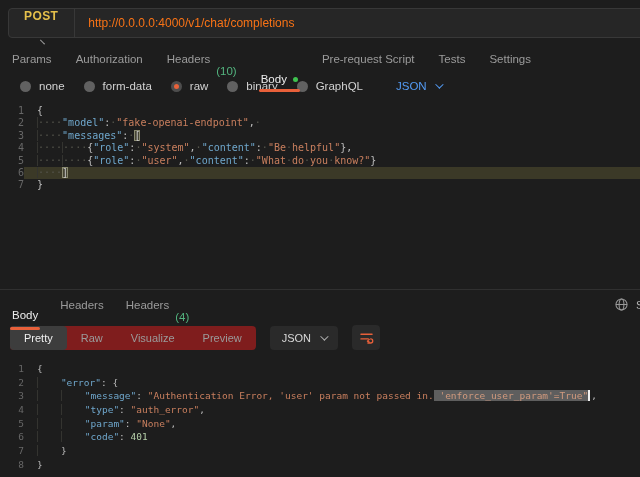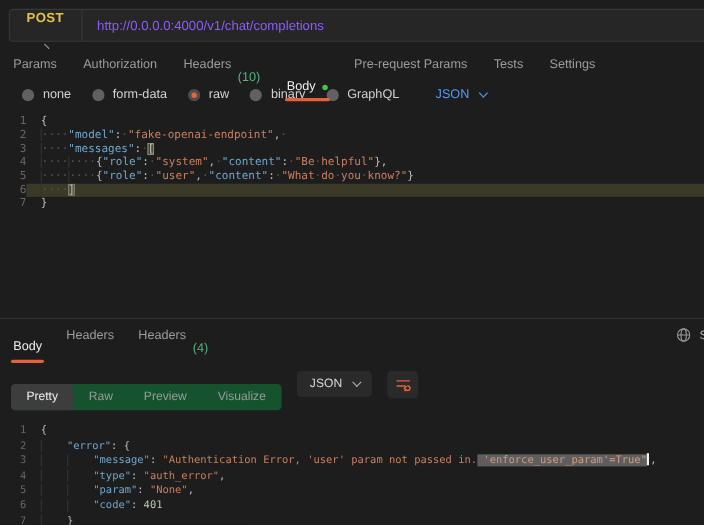--- a/index.html
+++ b/index.html
@@ -16,21 +16,21 @@
   .url-box {
     display:flex; align-items:center; height:30px;
     background:#262626; border:1px solid #383838; border-radius:4px;
     margin-right:-8px;
   }
   .method { display:flex; align-items:center; padding:0 16px 0 15px; gap:20px; cursor:pointer; height:100%;flex-direction:column; }
   .method-label { color:#e5c04b; font-weight:700; font-size:12px; letter-spacing:.4px; }
   .chev { width:6px; height:6px; border-right:1.5px solid #9a9a9a; border-bottom:1.5px solid #9a9a9a; transform:rotate(45deg) translateY(-2px); }
   .chev.blue { border-color:#539bf5; }
   .vdiv { width:1px; height:28px; background:#383838; }
-  .url-text { padding-left:13px; color:#8b5cf6; font-size:12px; white-space:nowrap; }
+  .url-text { padding-left:13px; color:#f97316; font-size:12px; white-space:nowrap; }
 
   
   .req-tabs { display:flex; align-items:flex-start; gap:24px; padding:0 12px; height:26px; font-size:11.5px; color:#9b9b9b; }
   .tab { position:relative; height:100%; display:flex; align-items:center; gap:6px; cursor:pointer; white-space:nowrap; }
   .tab .cnt { color:#53b47f;margin-top:24px; }
   .tab.active { color:#ececec;margin-top:20px; }
   .tab.active::after { content:""; position:absolute; left:-2px; right:-2px; bottom:0; height:3px; border-radius:2px; background:#e8603a; }
   .dot { width:5px; height:5px; border-radius:50%; background:#3fc24f; }
 
   
@@ -57,21 +57,21 @@
   .t-b { color:#cquiet; color:#c8c8c8; background:#454434; box-shadow:inset 0 0 0 1px #8a8a70; }
   .t-sel { color:#d19a7e; background:#5e5e5e; }
   .t-caret { display:inline-block; width:2px; height:11px; background:#f2f2f2; vertical-align:middle; margin:0 1px 2px 0; }
 
   
   .response { border-top:1px solid #303030; }
   .res-tabs { position:relative; display:flex; align-items:center; gap:22px; height:30px; padding:0 12px; font-size:11.5px; color:#9b9b9b; }
   .globe-wrap { position:absolute; right:12px; top:8px; cursor:pointer; }
   .clip-text { position:absolute; right:0; top:9px; width:4px; overflow:hidden; color:#b5b5b5; font-size:11px; }
   .view-bar { display:flex; align-items:center; gap:10px; padding:5px 10px 7px 10px; }
-  .seg { display:flex; background:#14532d; border-radius:4px;margin-top:24px; }
+  .seg { display:flex; background:#7f1d1d; border-radius:4px; }
   .vt { padding:6px 14px; font-size:11px; color:#9b9b9b; cursor:pointer; border-radius:4px; }
   .vt.active { background:#3d3d3d; color:#f0f0f0; }
   .dd { display:flex; align-items:center; gap:9px; background:#2a2a2a; border-radius:4px; padding:6px 12px; font-size:11px; color:#d8d8d8; cursor:pointer; margin-left:4px; }
   .dd .chev { border-color:#b0b0b0; }
   .wrap-btn { width:28px; height:25px; background:#2a2a2a; border-radius:4px; display:flex; align-items:center; justify-content:center; cursor:pointer; margin-left:4px; }
 </style>
 </head>
 <body>
 
 <div class="app">
@@ -96,21 +96,21 @@
       </div>
     <div class="tab">
       <span>Headers</span>
       <span class="cnt">(10)</span>
     </div>
     <div class="tab active">
       <span>Body</span>
       <span class="dot"></span>
     </div>
     <div class="tab">
-        <span>Pre-request Params</span>
+        <span>Pre-request Script</span>
       </div>
     <div class="tab">
         <span>Tests</span>
       </div>
     <div class="tab">
         <span>Settings</span>
       </div>
   </div>
 
   <div class="body-type-row">
@@ -190,22 +190,22 @@
             <line x1="1" y1="7" x2="13" y2="7"></line>
         </svg>
       </div>
       <div class="clip-text">St</div>
     </div>
 
     <div class="view-bar">
       <div class="seg">
         <div class="vt active">Pretty</div>
         <div class="vt">Raw</div>
+        <div class="vt">Visualize</div>
         <div class="vt">Preview</div>
-        <div class="vt">Visualize</div>
       </div>
       <div class="dd">
         <span>JSON</span>
         <span class="chev"></span>
       </div>
       <div class="wrap-btn">
         <svg width="15" height="13" viewBox="0 0 16 14" fill="none" stroke="#e8603a" stroke-width="1.4" stroke-linecap="round" stroke-linejoin="round">
           <path d="M2 3.5 H14"></path>
           <path d="M2 8.5 H10"></path>
           <path d="M12.5 8.5 a 2.2 2.2 0 0 1 0 4.4 H9.5"></path>

